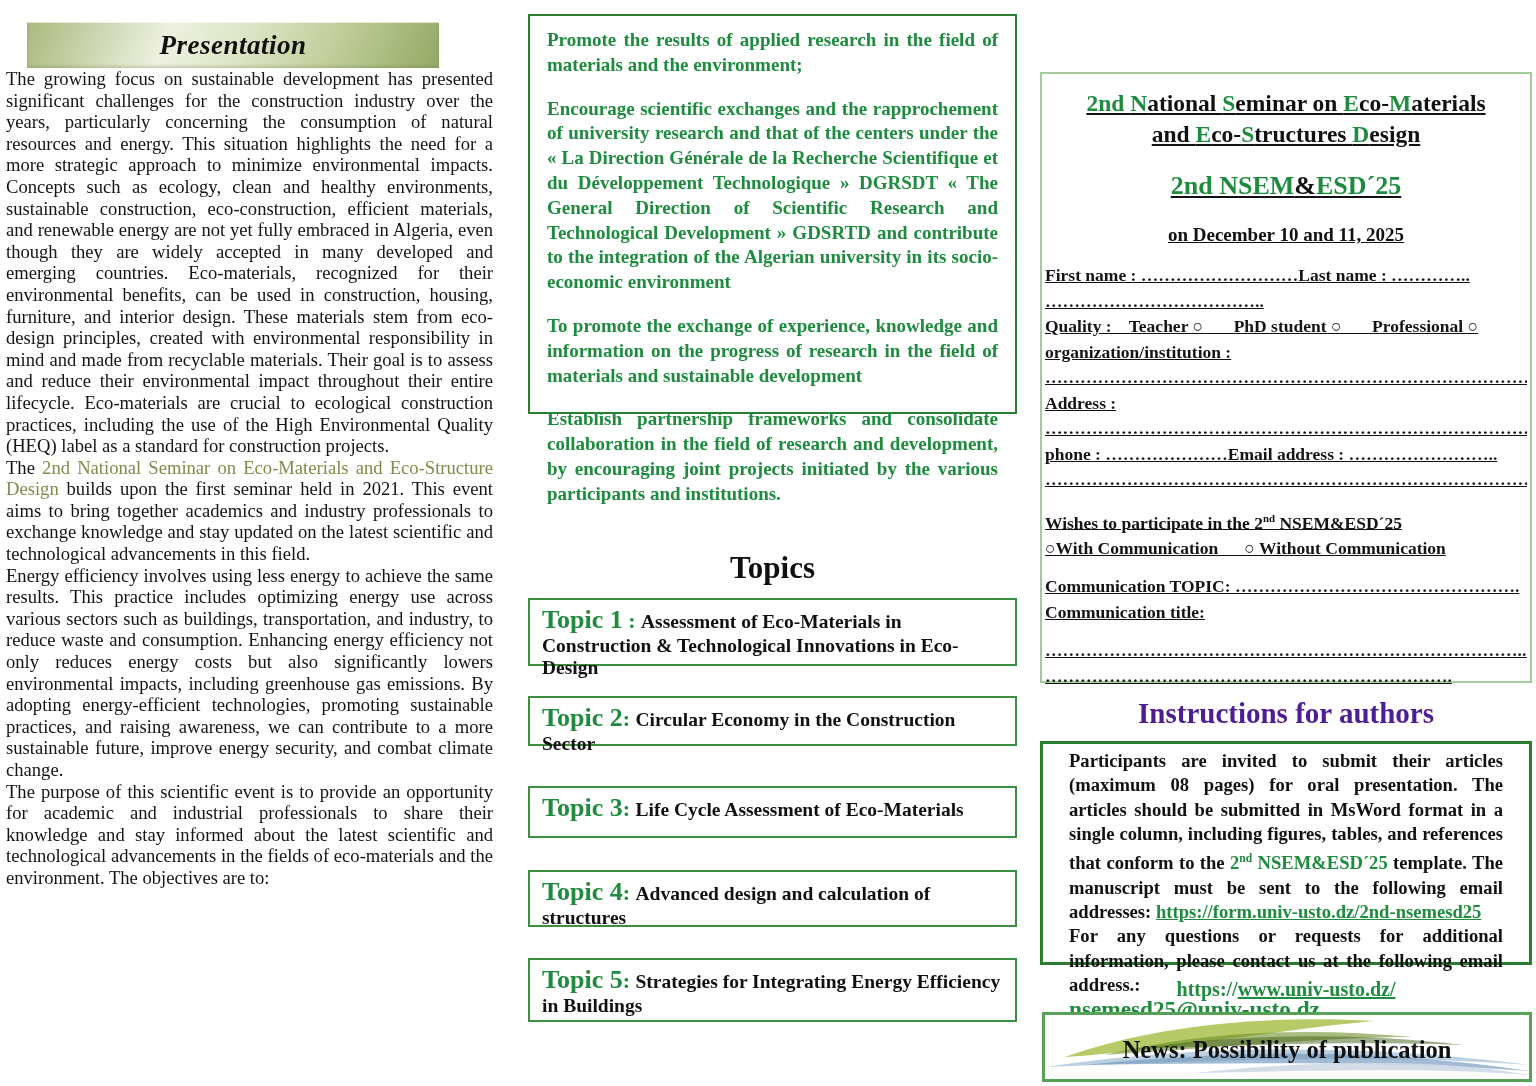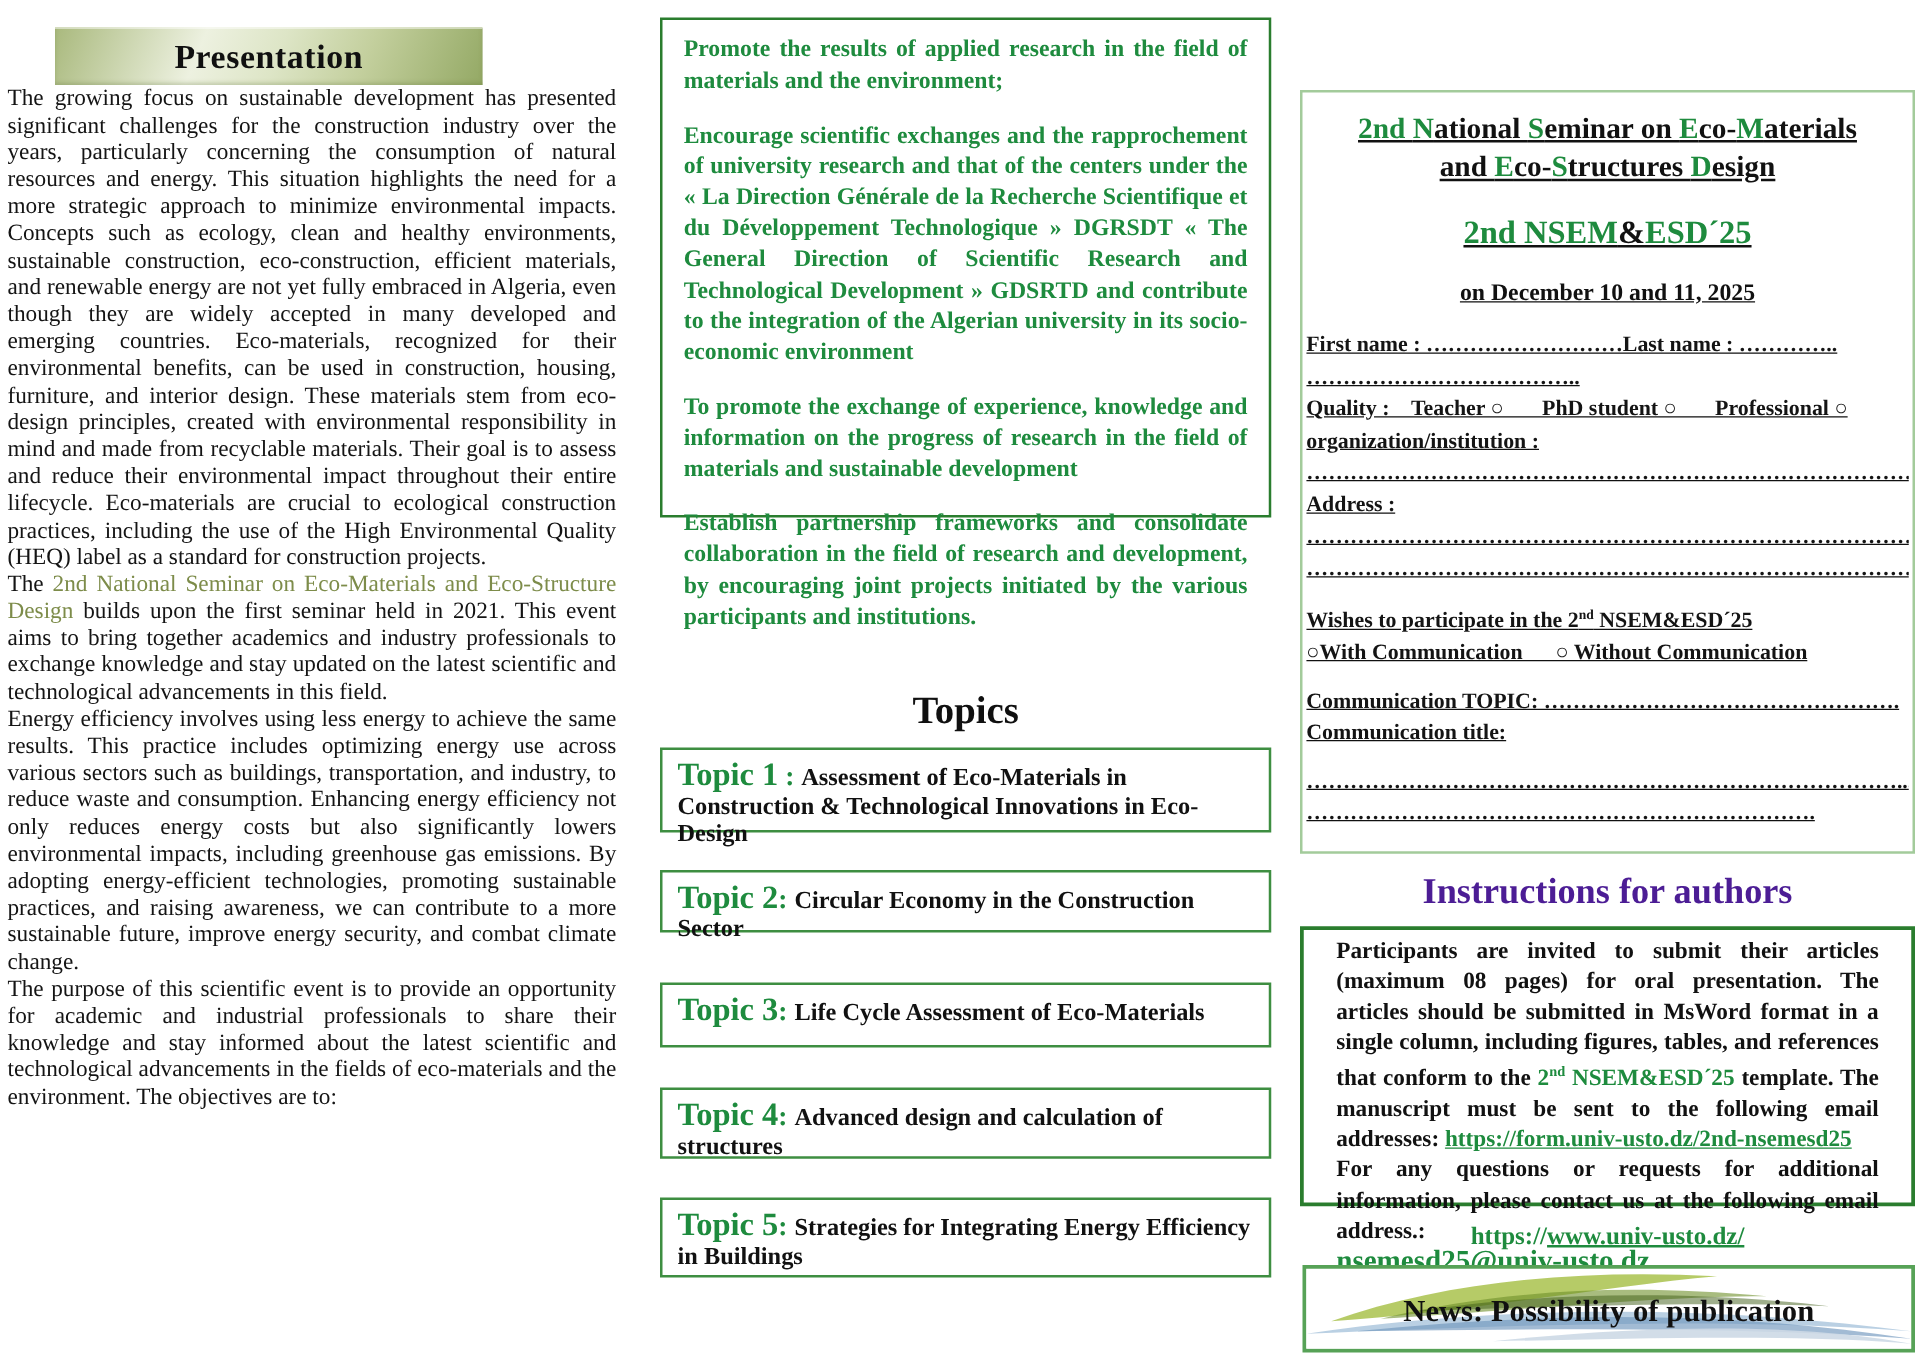--- a/index.html
+++ b/index.html
@@ -7,21 +7,21 @@
         font-family:"Liberation Serif","DejaVu Serif",serif;color:#111;overflow:hidden;}
 
   
   .header-bar{display:flex;align-items:center;justify-content:center;
     font-weight:bold;font-size:27px;letter-spacing:.5px;color:#101010;
     background:linear-gradient(112deg,#a9b97d 0%,#edf1e0 34%,#dde5c6 52%,#c3cf9d 72%,#94a965 100%);
     box-shadow:inset 0 1px 0 rgba(255,255,255,.65), inset 0 -2px 3px rgba(90,110,50,.25);}
 
   
   .col-left{position:absolute;left:6px;top:22px;width:487px;}
-  .pres-bar{width:342px;height:46px;margin-left:38px;}
+  .pres-bar{width:412px;height:46px;margin-left:21px;font-style:italic;}
   .col-left p{margin:0;text-align:justify;font-size:18.6px;line-height:21.6px;color:#141414;}
   .p1{margin-top:42px;}
   .p2{margin-top:18px;}
 
   
   .obj-box{position:absolute;left:528px;top:14px;width:489px;height:400px;
     border:2px solid #2a7d2e;box-sizing:border-box;padding:12px 17px;background:#fff;}
   .obj-box p{margin:0 0 19px;color:#1e8b3e;font-weight:bold;font-size:19px;
     line-height:24.8px;text-align:justify;}
   .topics-h{position:absolute;left:528px;top:550px;width:489px;margin:0;
@@ -108,20 +108,21 @@
     <div class="form-sub"><span style="color: rgb(30, 139, 62);">2nd NSEM</span><span>&amp;</span><span style="color: rgb(30, 139, 62);">ESD´25</span></div>
     <div class="form-date">on December 10 and 11, 2025</div>
     <div class="form-lines">
       <div class="form-line"><span>First name : ………………………Last name : …………..</span></div>
       <div class="form-line"><span>………………………………..</span></div>
       <div class="form-line"><span>Quality :    Teacher ○       PhD student ○       Professional ○</span></div>
       <div class="form-line"><span>organization/institution :</span></div>
       <div class="form-line"><span>…………………………………………………………………………...</span></div>
       <div class="form-line"><span>Address :</span></div>
       <div class="form-line"><span>…………………………………………………………………………….</span></div>
+      <div class="form-line"><span>phone : …………………Email address : ……………………..</span></div>
       <div class="form-line"><span>………………………………………………………………………….</span></div>
       <div class="form-line gap-a"><span>Wishes to participate in the 2</span><span style="vertical-align: super; font-size: 0.62em;">nd</span><span> NSEM&amp;ESD´25</span></div>
       <div class="form-line"><span>○With Communication      ○ Without Communication</span></div>
       <div class="form-line gap-a"><span>Communication TOPIC: ………………………………………….</span></div>
       <div class="form-line"><span>Communication title:</span></div>
       <div class="form-line gap-a"><span>………………………………………………………………………...</span></div>
       <div class="form-line"><span>…………………………………………………………….</span></div>
     </div>
   </div>
 

